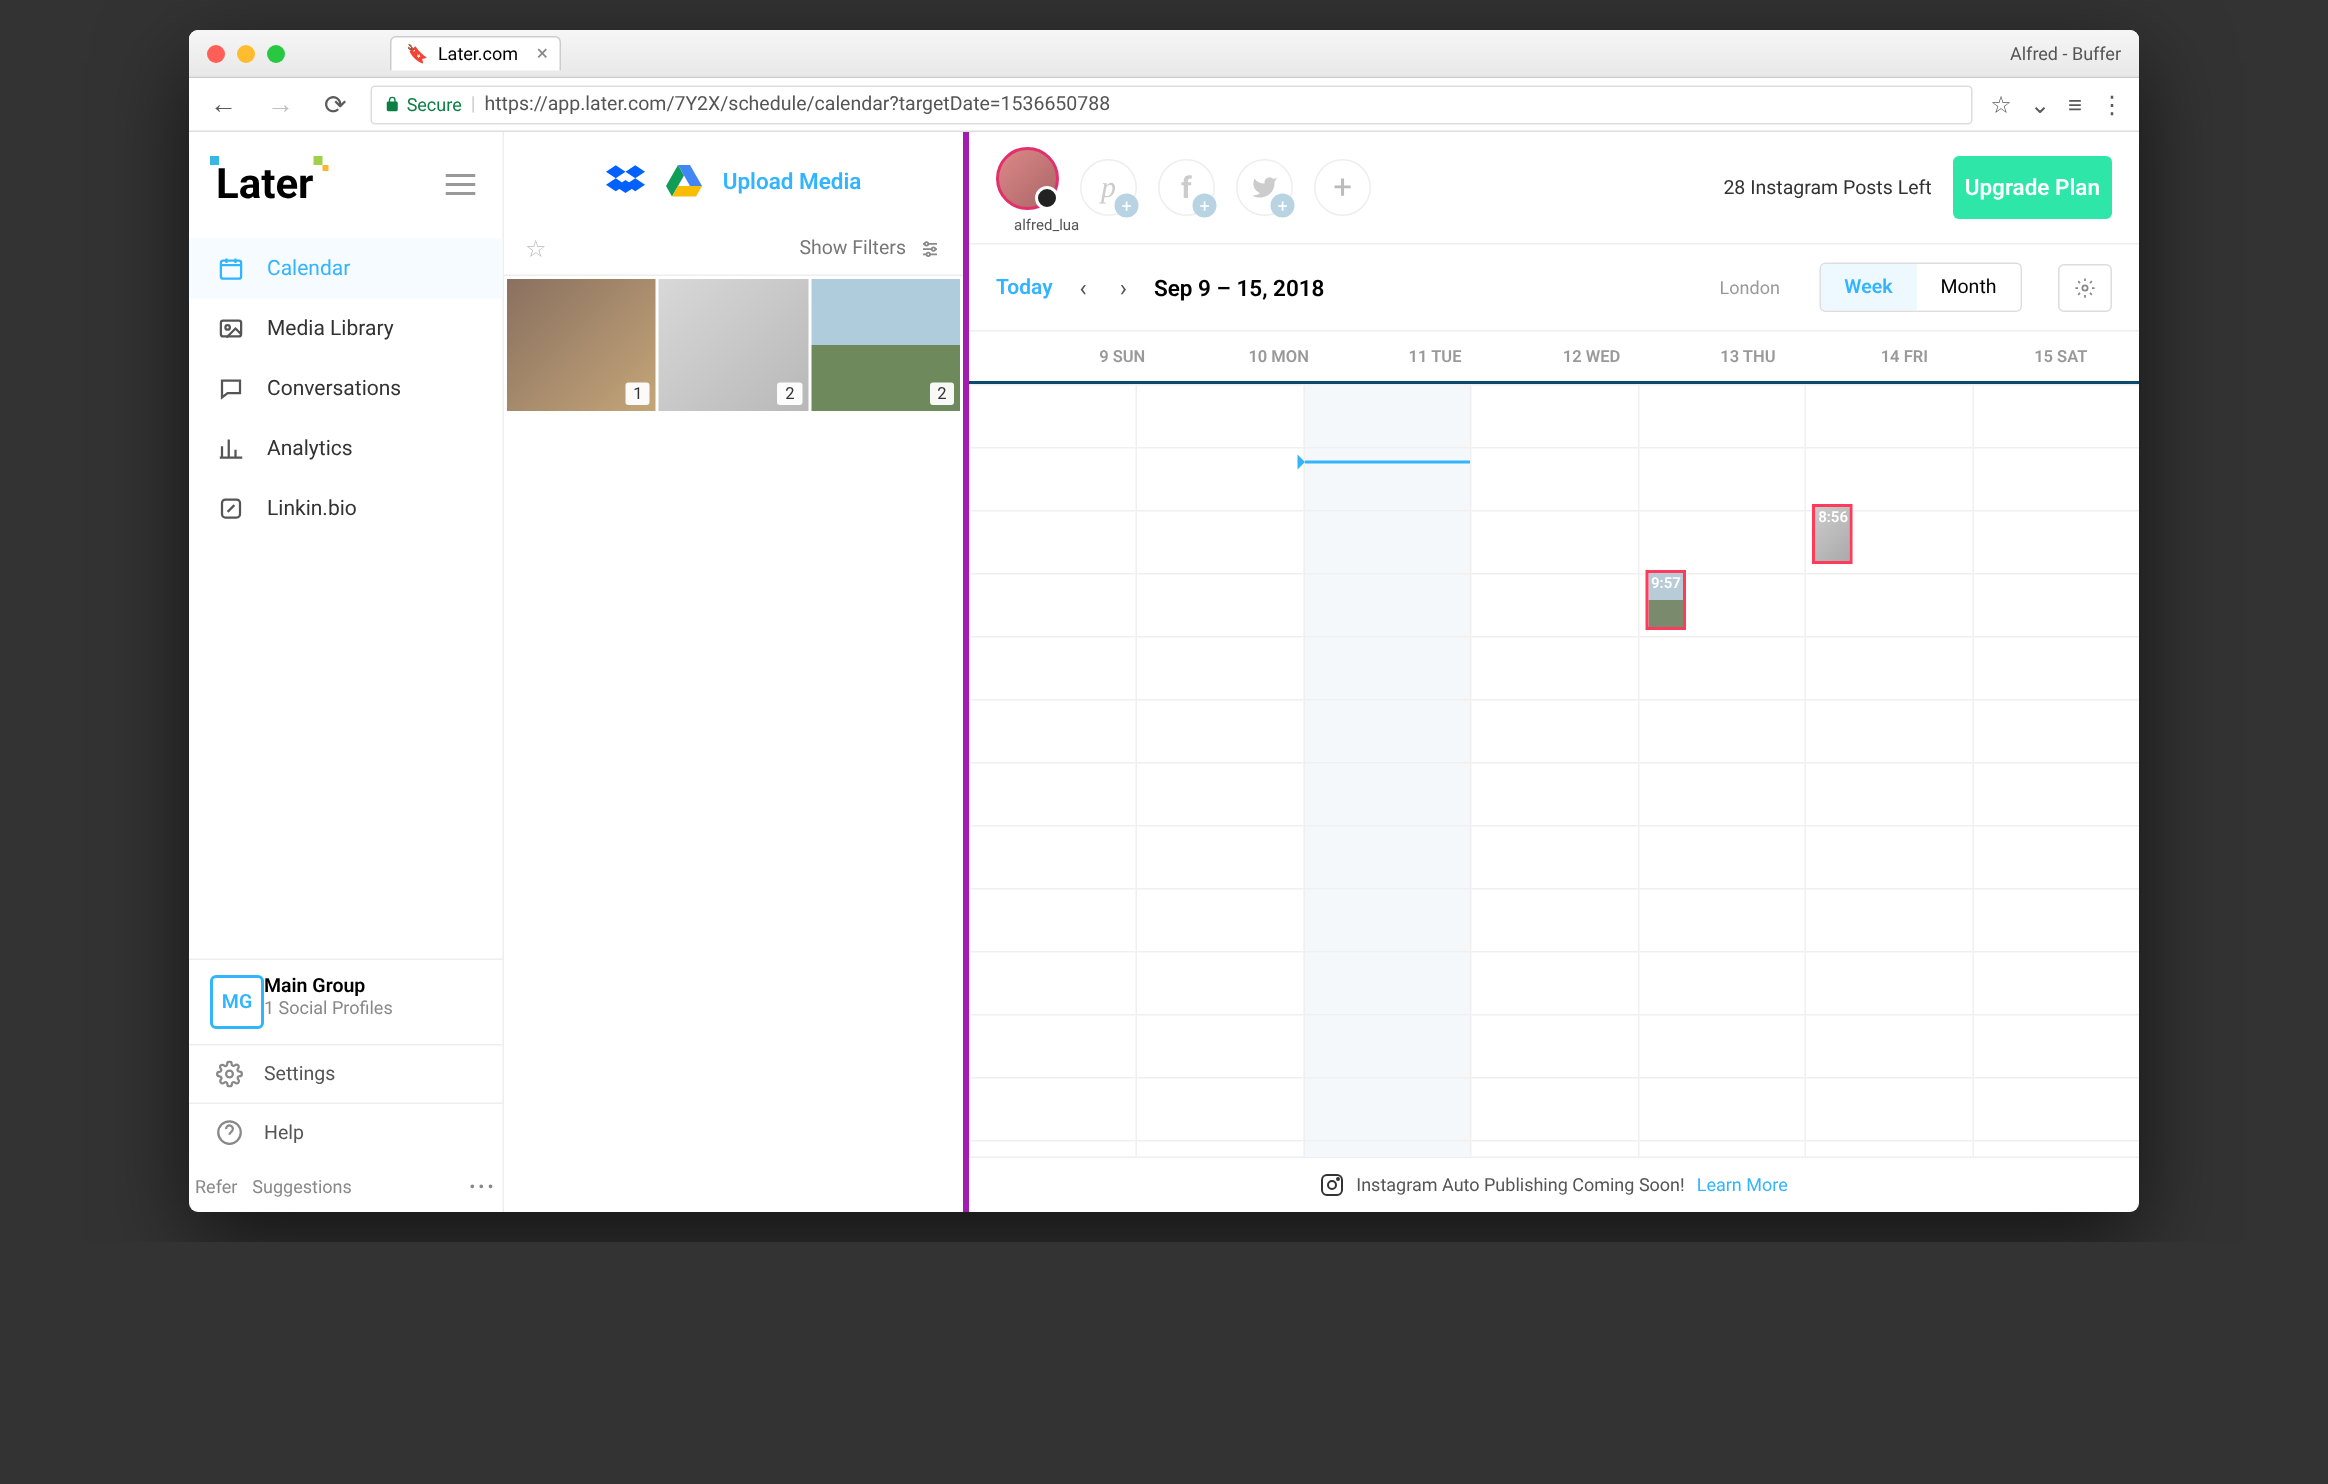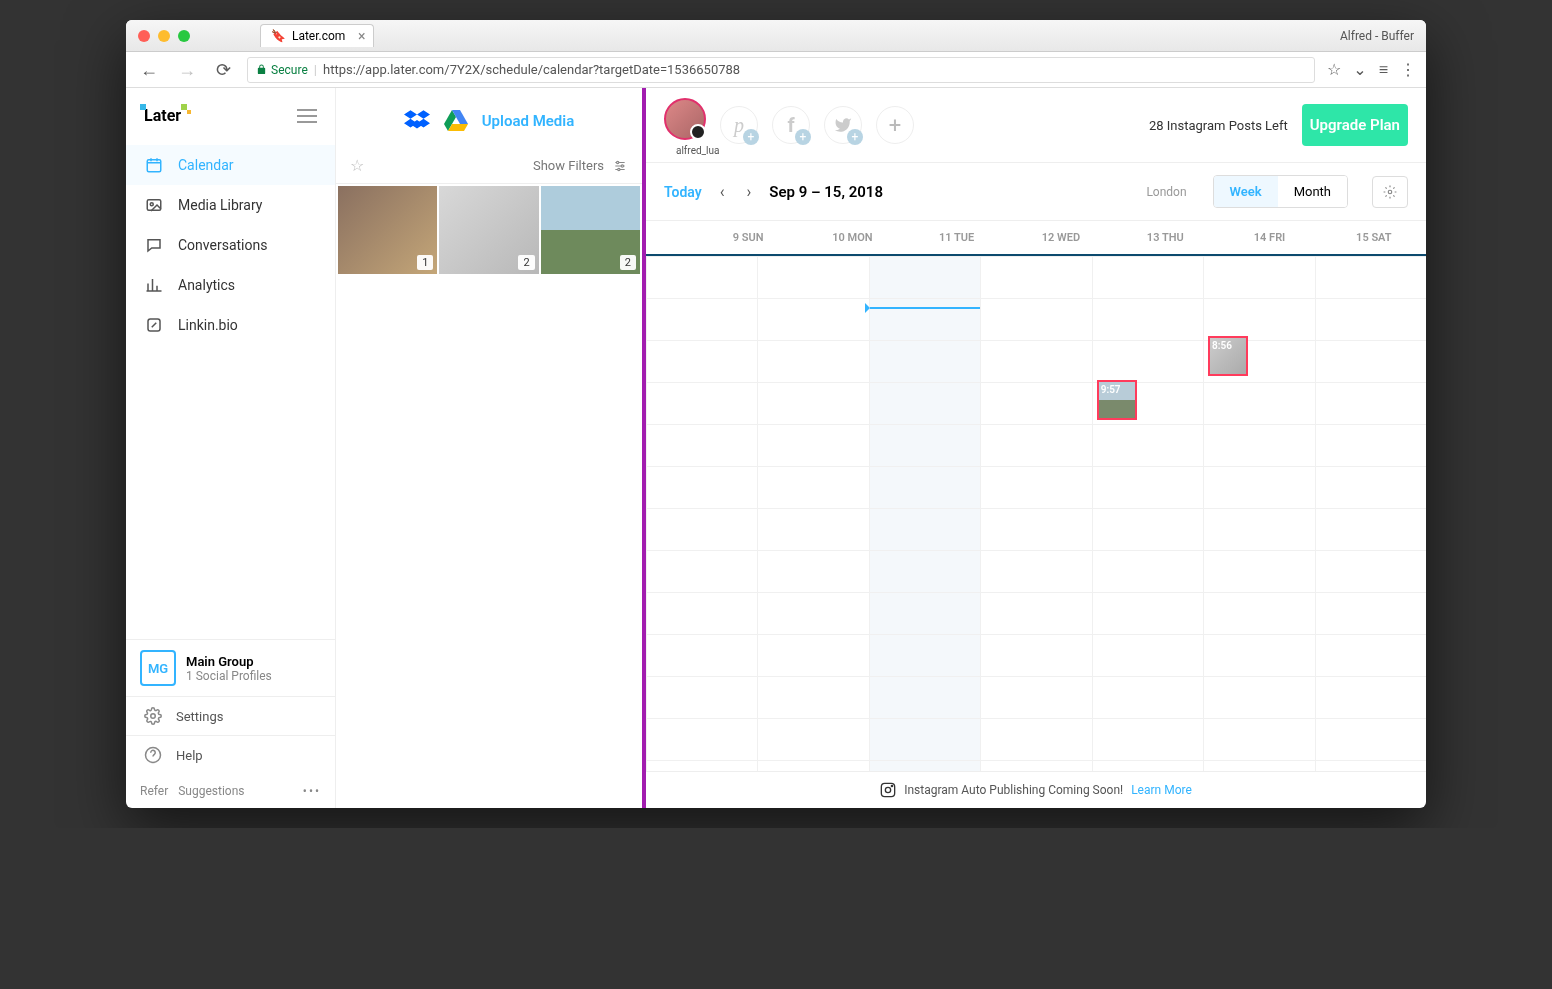--- a/index.html
+++ b/index.html
@@ -23,36 +23,36 @@
 .nav-btn.disabled { color: #c0c0c0; }
 .url-field { flex: 1; border: 1px solid #ddd; border-radius: 3px; height: 26px; display: flex; align-items: center; padding: 0 8px; font-size: 13px; gap: 6px; }
 .secure { color: #0b8043; font-size: 12px; display:flex; align-items:center; gap:4px; }
 .url-text { color: #555; }
 .url-icons { display: flex; gap: 12px; color: #5a5a5a; }
 
 .app { display: flex; height: 720px; }
 
 .sidebar { width: 210px; border-right: 1px solid #eee; display: flex; flex-direction: column; }
 .logo-row { display: flex; align-items: center; justify-content: space-between; padding: 18px 18px 12px; }
-.logo { font-size: 16px; font-weight: 700; position: relative; }
+.logo { font-size: 28px; font-weight: 700; position: relative; }
 .logo-accent1 { width:6px; height:6px; background:#36b7e8; position:absolute; top:-2px; left:-4px; }
 .logo-accent2 { width:6px; height:6px; background:#9fd24a; position:absolute; top:-2px; right:-6px; }
 .logo-accent3 { width:4px; height:4px; background:#f7b731; position:absolute; top:4px; right:-10px; }
 .hamburger { color: #888; }
 .nav { list-style: none; padding: 8px 0; }
 .nav-item { display: flex; align-items: center; gap: 14px; padding: 10px 18px; font-size: 14px; color: #333; cursor: pointer; }
 .nav-item.active { color: #32b4ff; background: #f5fbff; }
 .nav-icon { width: 20px; height: 20px; display: flex; align-items: center; justify-content: center; }
 .sidebar-bottom { margin-top: auto; }
-.group-box { display: flex; align-items: center; gap: 10px; padding: 10px 14px; border-top: 1px solid #eee; }
+.group-box { display: flex; padding: 10px 14px; border-top: 1px solid #eee; }
 .group-badge { width: 36px; height: 36px; border: 2px solid #32b4ff; color: #32b4ff; display:flex; align-items:center; justify-content:center; font-weight:600; font-size: 13px; border-radius: 4px; }
 .group-name { font-size: 13px; font-weight: 600; }
 .group-sub { font-size: 12px; color: #888; }
 .settings-row { display:flex; align-items:center; gap:14px; padding:10px 18px; font-size:13px; color:#555; border-top:1px solid #eee; cursor:pointer; }
-.refer-row { display:flex; align-items:center; gap:10px; padding:10px 14px; font-size:12px; color:#888; }
+.refer-row { display:flex; align-items:center; gap:10px; padding:10px 4px; font-size:12px; color:#888; }
 .refer-row .more { margin-left: auto; letter-spacing: 2px; }
 
 .media-panel { width: 310px; border-right: 4px solid #a21caf; }
 .upload-row { display:flex; align-items:center; justify-content:center; gap:14px; padding: 22px 0 16px; }
 .upload-label { color:#32b4ff; font-weight:600; font-size:15px; }
 .dropbox-icon { color:#0061ff; }
 .gdrive-icon { display:flex; }
 .filters-row { display:flex; align-items:center; padding: 8px 14px; border-bottom:1px solid #eee; }
 .star { color:#bbb; }
 .show-filters { margin-left:auto; color:#777; font-size:13px; display:flex; align-items:center; gap:8px; }
@@ -92,21 +92,21 @@
 .cal-grid { display:flex; height:100%; }
 .hours { width:50px; }
 .hour { height:42px; font-size:10px; color:#999; text-align:right; padding:2px 6px 0 0; border-top:1px solid #f0f0f0; }
 .days { flex:1; display:flex; position:relative; }
 .day-col { flex:1; border-left:1px solid #f0f0f0; position:relative; }
 .day-col.today { background:#f4f8fb; }
 .hour-line { height:42px; border-top:1px solid #f0f0f0; }
 .now-line { position:absolute; left:0; right:0; height:2px; background:#32b4ff; top:51px; }
 .now-line::before { content:''; position:absolute; left:-5px; top:-4px; border:5px solid transparent; border-left-color:#32b4ff; }
 
-.event { position:absolute; width:40px; height:40px; border:2px solid #ff3b5c; background:#888; font-size:10px; color:#fff; padding:2px; font-weight:600; }
+.event { position:absolute; width:27px; height:40px; border:2px solid #ff3b5c; background:#888; font-size:10px; color:#fff; padding:2px; font-weight:600; }
 .event1 { background: linear-gradient(180deg,#b8ccd8 50%,#7a8a6c 50%); }
 .event2 { background: linear-gradient(135deg,#ccc,#aaa); }
 
 .banner { border-top:1px solid #eee; padding:10px; text-align:center; font-size:12px; color:#555; display:flex; align-items:center; justify-content:center; gap:8px; }
 .banner a { color:#32b4ff; text-decoration:none; }
 
 svg { display:block; }
 </style>
 </head>
 <body>

